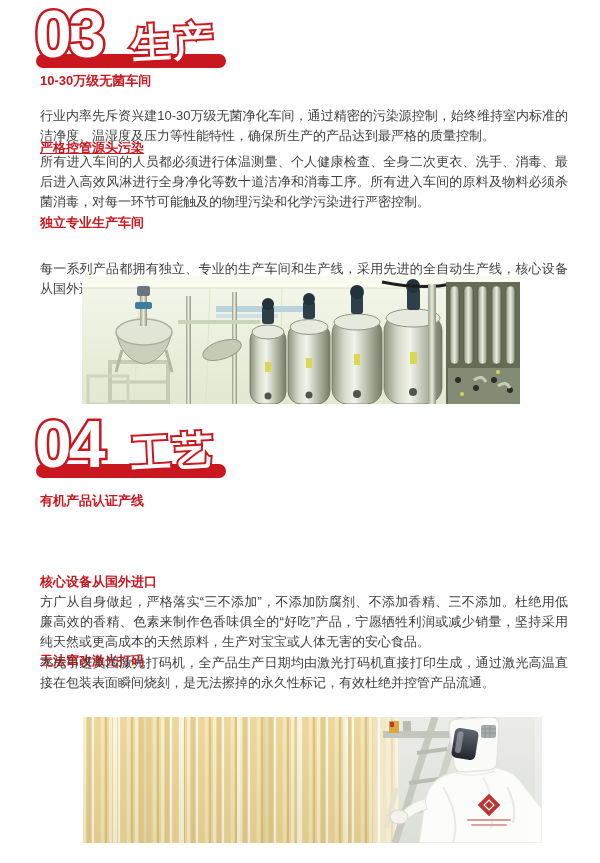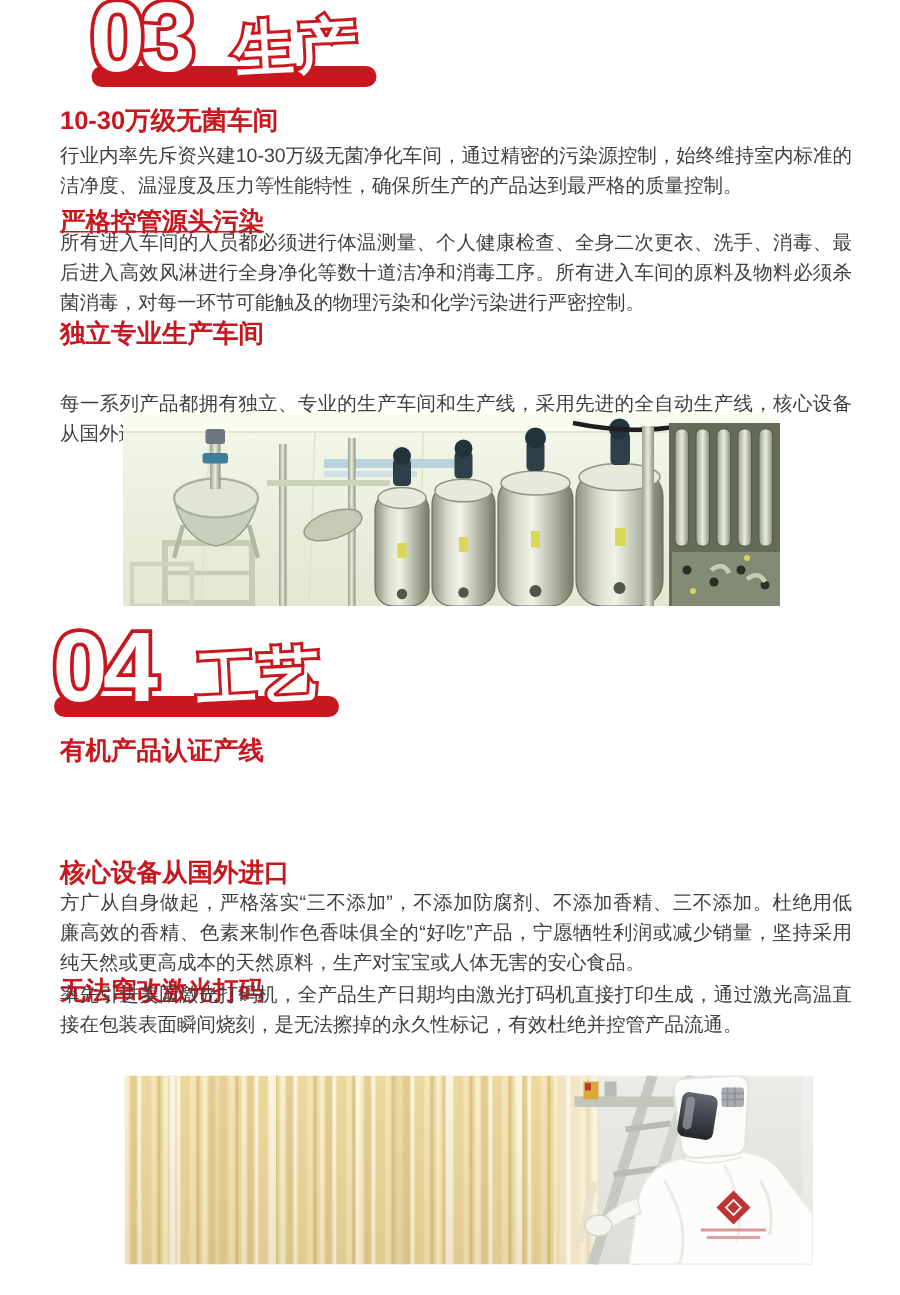--- a/index.html
+++ b/index.html
@@ -2,33 +2,33 @@
 <html><head>
 <meta charset="utf-8">
 <style>
   :root{ --red:#c8171e; --body:#3f3f3f; }
   html,body{margin:0;padding:0;background:#ffffff;}
   .page{position:relative;width:600px;height:863px;background:#fff;overflow:hidden;
         font-family:"Liberation Sans","DejaVu Sans",sans-serif;}
 
   
   .sec-header{position:absolute;left:35px;width:280px;height:66px;}
-  #hdr03{top:0;margin-left:25px;} #hdr04{top:420px;}
+  #hdr03{top:10px;} #hdr04{top:420px;}
   .hbar{position:absolute;left:1px;top:44px;width:190px;height:14px;border-radius:7px;background:var(--red);}
   .hnum{position:absolute;left:0;top:-9px;font-size:66px;font-weight:800;line-height:1;
         color:#fff;-webkit-text-stroke:5px var(--red);paint-order:stroke fill;letter-spacing:-3px;}
   .hcn{position:absolute;left:96px;top:12px;font-size:40px;font-weight:800;line-height:1;
         color:#fff;-webkit-text-stroke:4px var(--red);paint-order:stroke fill;
         transform:rotate(-3deg);letter-spacing:2px;}
 
-  .blk-h{position:absolute;left:40px;font-size:17px;font-weight:700;color:var(--red);line-height:20px;margin:0;}
+  .blk-h{position:absolute;left:40px;font-size:13px;font-weight:700;color:var(--red);line-height:20px;margin:0;}
   .blk-p{position:absolute;left:40px;width:528px;font-size:13px;line-height:20px;color:var(--body);
          margin:0;text-align:justify;}
 
-  #h1{top:71px;}  #p1{top:94px;}
+  #h1{top:71px;}  #p1{top:106px;}
   #h2{top:138px;text-decoration:underline;} #p2{top:152px;}
   #h3{top:213px;} #p3{top:235px;margin-top:24px;}
   #h4{top:491px;} #p4{top:513px;}
   #h5{top:572px;} #p5{top:592px;}
   #h6{top:651px;} #p6{top:653px;}
 
   .photo{position:absolute;}
   #photo1{left:82px;top:276px;width:438px;height:128px;}
   #photo2{left:83px;top:717px;width:459px;height:126px;}
   .photo svg{display:block;width:100%;height:100%;}

